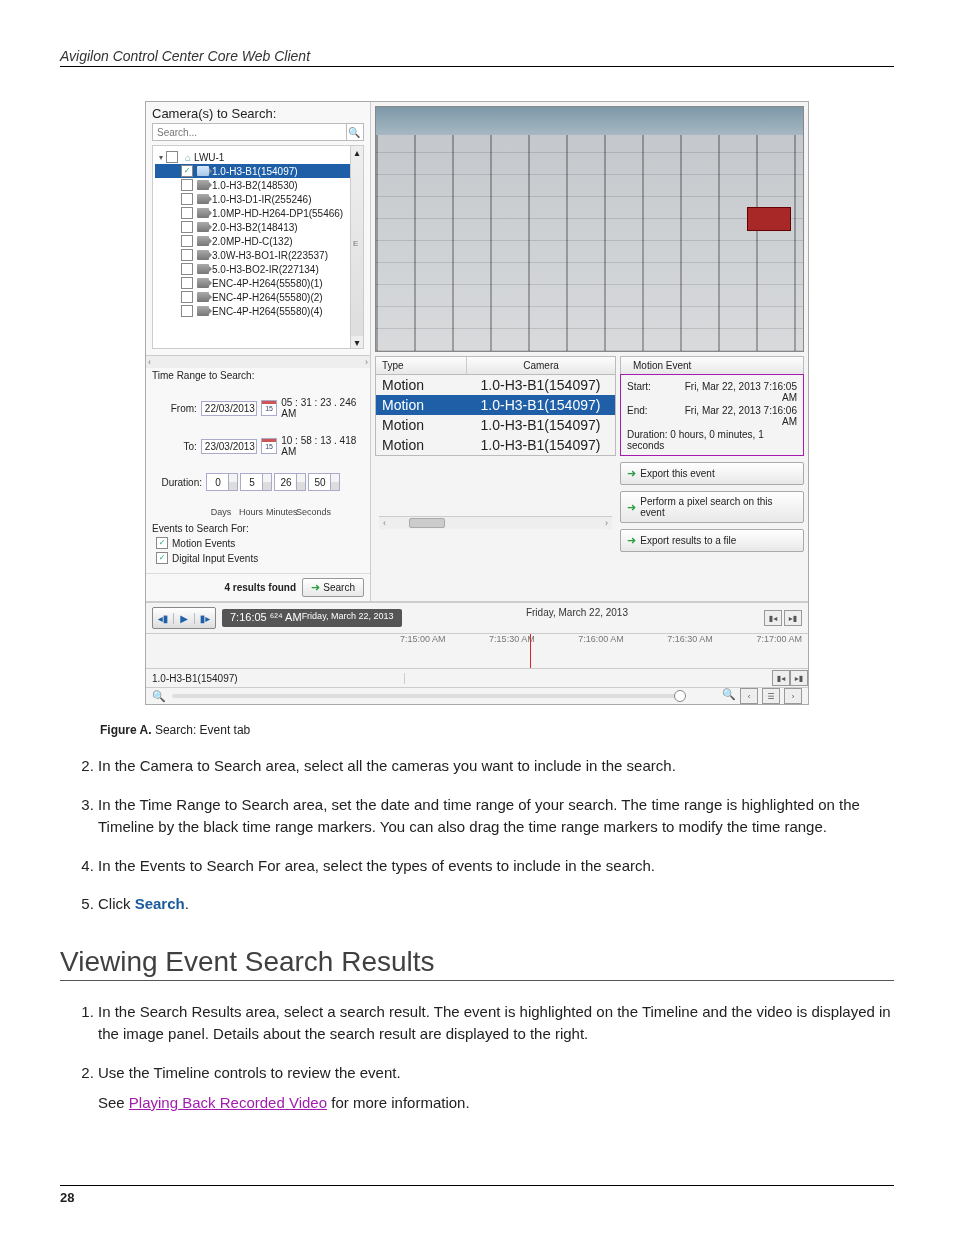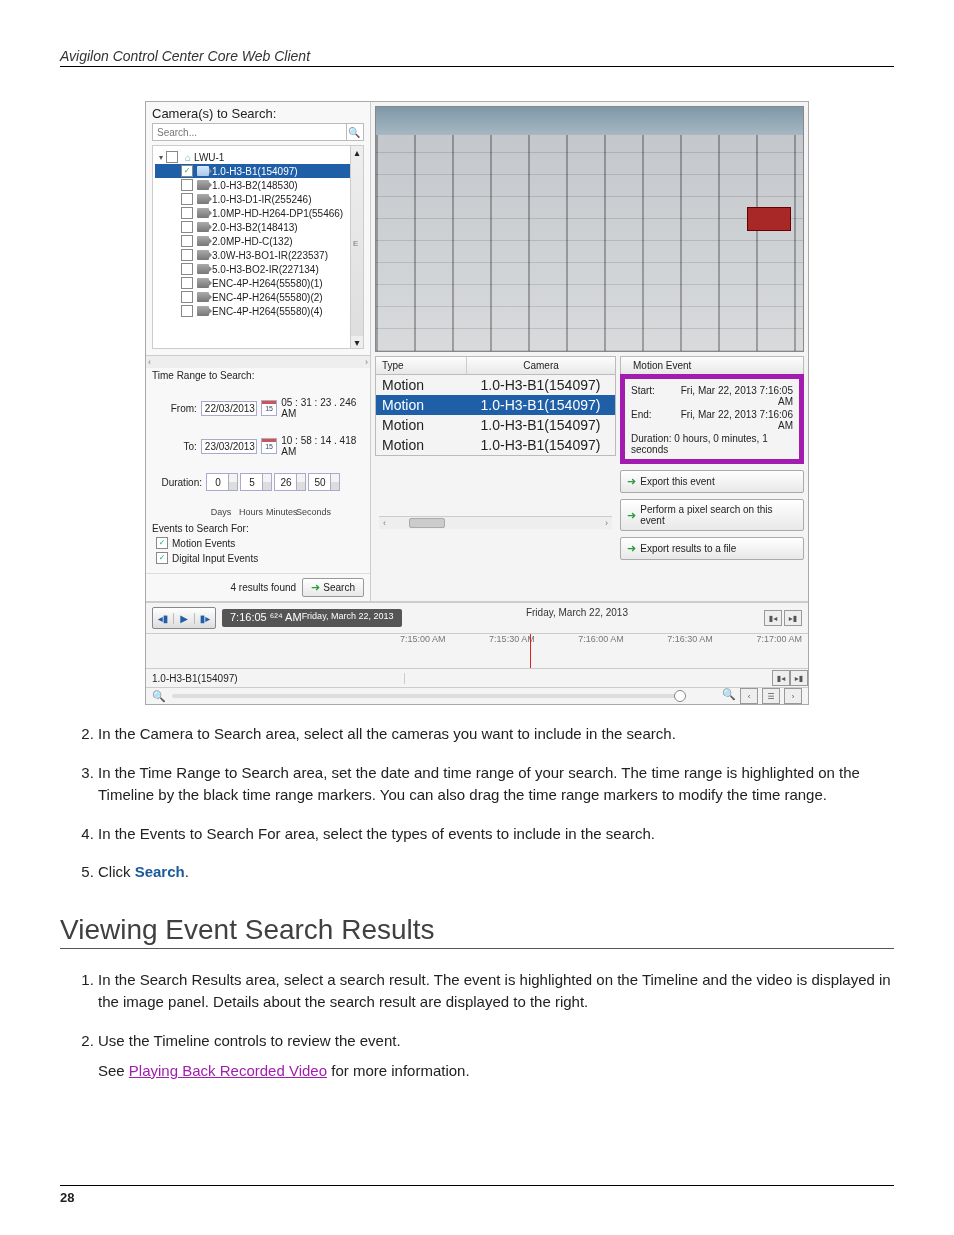--- a/index.html
+++ b/index.html
@@ -147,21 +147,21 @@
     border-left:1px solid #aac; background:linear-gradient(#f4f4f4 50%, #ddd 50%);}
   .dur-labels { display:flex; font-size:9px; color:#444; margin-left:54px;}
   .dur-labels span{width:30px; text-align:center;}
 
   .events-section { padding: 0 6px 6px 6px; }
   .chk-row { display:flex; align-items:center; margin:3px 0 3px 4px; }
   .search-btn-row {
     display:flex; justify-content:flex-end; align-items:center;
     padding: 4px 6px; border-top: 1px solid #ddd;
   }
-  .results-found { margin-right: 6px; font-size: 10px; }
+  .results-found { margin-right: 6px; font-size: 10px; font-weight: bold; }
   .search-btn {
     border: 1px solid #999; border-radius: 2px;
     background: linear-gradient(#fff,#e8e8e8);
     padding: 2px 8px; display:inline-flex; align-items:center; gap:3px;
     font-size: 10px;
   }
   .arrow-icn{color:#2a9d3f; font-size:11px;}
 
   
   .right-pane {
@@ -210,21 +210,21 @@
   .rt-scroll::before{content:"‹"; position:absolute; left:4px; font-size:9px; color:#777;}
   .rt-scroll::after{content:"›"; position:absolute; right:4px; font-size:9px; color:#777;}
   .rt-scroll .thumb{width:34px; height:8px; background:#ccc; border:1px solid #aaa; border-radius:2px;}
 
   .event-detail {
     width: 184px;
     margin: 0 4px 4px 0;
   }
   .evd-head { font-weight:normal; border:1px solid #bbb; border-bottom:none;
     background:linear-gradient(#fdfdfd,#e8e8e8); padding:3px 12px; font-size:10px;}
-  .evd-body { border:5px solid #a21caf; padding:4px 6px; font-size:10px; }
+  .evd-body { border:1px solid #a21caf; padding:4px 6px; font-size:10px; }
   .evd-row { display:flex; margin:2px 0;}
   .evd-row .k{width:42px;}
   .evd-row .v{flex:1; text-align:right;}
   .action-btn {
     margin-top:6px;
     border:1px solid #aaa; border-radius:2px;
     background:linear-gradient(#fff,#e8e8e8);
     padding:4px 6px; display:flex; align-items:center; gap:4px;
     font-size:10px;
   }
@@ -417,21 +417,21 @@
           <div class="form-row">
             <span class="lbl">From:</span>
             <span class="date-in">22/03/2013</span>
             <span class="cal-icn">15</span>
             <span class="time-in">05 : 31 : 23 . 246  AM</span>
           </div>
           <div class="form-row">
             <span class="lbl">To:</span>
             <span class="date-in">23/03/2013</span>
             <span class="cal-icn">15</span>
-            <span class="time-in">10 : 58 : 14 . 418  AM</span>
+            <span class="time-in">10 : 58 : 13 . 418  AM</span>
           </div>
           <div class="form-row">
             <span class="lbl">Duration:</span>
             <span class="spin">0</span>
             <span class="spin">5</span>
             <span class="spin">26</span>
             <span class="spin">50</span>
           </div>
           <div class="dur-labels">
             <span>Days</span>
@@ -573,20 +573,24 @@
         <div class="right-ctrls">
           <span class="mag">🔍</span>
           <span class="tl-btn-sm">‹</span>
           <span class="tl-btn-sm">☰</span>
           <span class="tl-btn-sm">›</span>
         </div>
       </div>
     </div>
   </div>
 
+  <div class="figure-caption">
+    <span class="fc-label">Figure A.</span>
+    <span>Search: Event tab</span>
+  </div>
 
   <ol class="steps" start="2">
     <li>In the Camera to Search area, select all the cameras you want to include in the search.</li>
     <li>In the Time Range to Search area, set the date and time range of your search. The time range is highlighted on the Timeline by the black time range markers. You can also drag the time range markers to modify the time range.</li>
     <li>In the Events to Search For area, select the types of events to include in the search.</li>
     <li>
       <span>Click </span><span class="bold-term">Search</span><span>.</span>
     </li>
   </ol>
 

